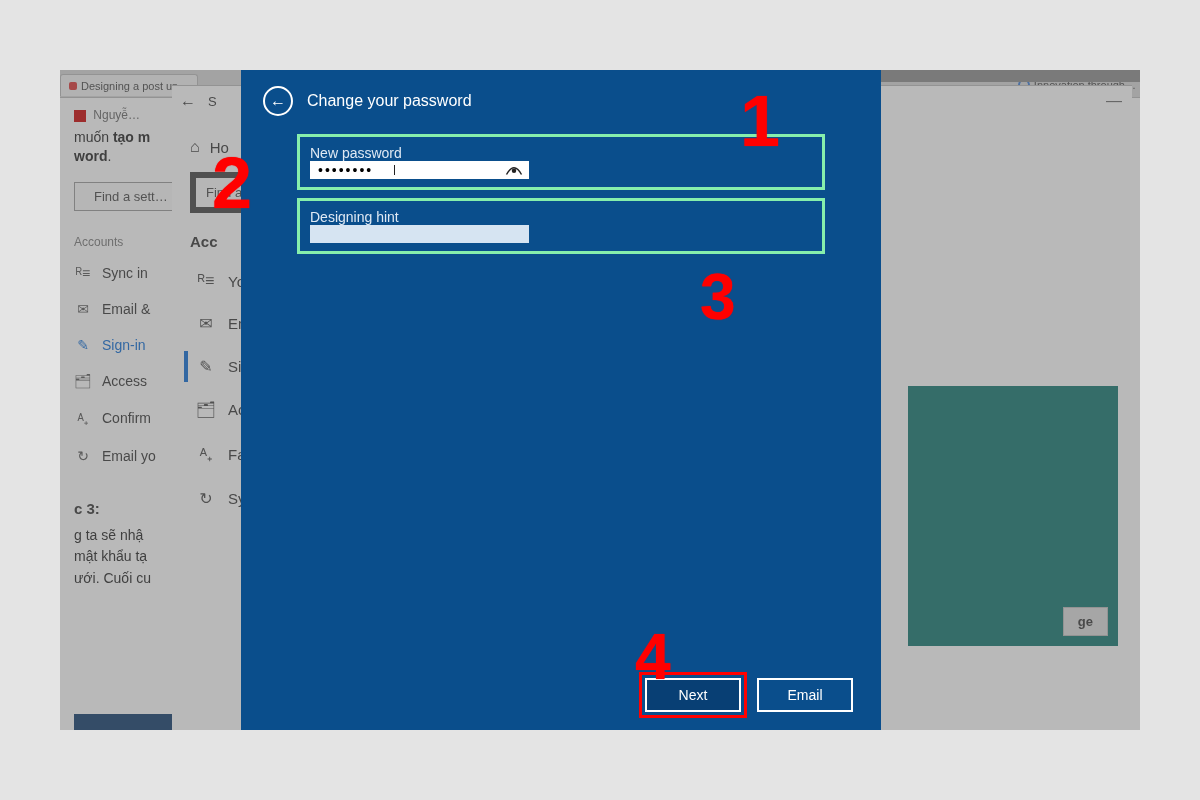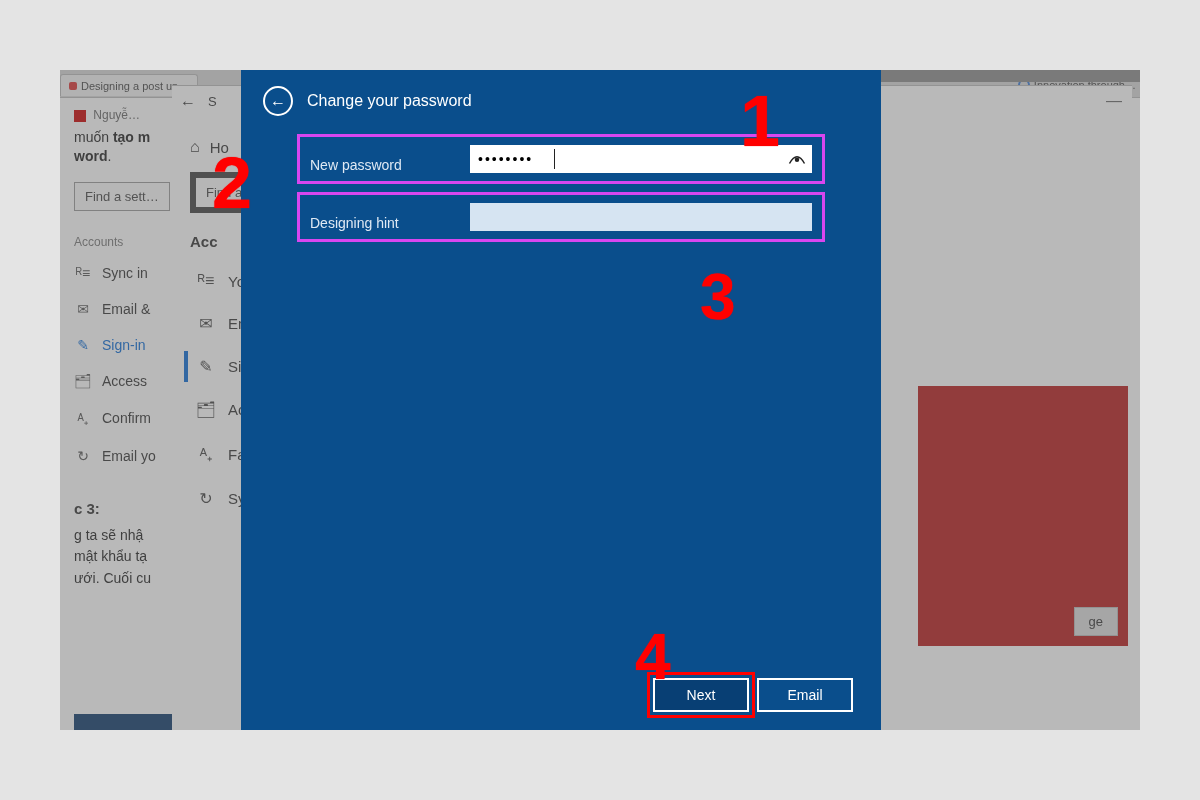--- a/index.html
+++ b/index.html
@@ -40,21 +40,21 @@
     font-size: 11px; color: #444;
     display: flex; align-items: center; gap: 4px;
   }
   .dot-blue { width: 12px; height: 12px; border: 2px solid #3b7bd6; border-radius: 50%; display: inline-block; }
   .win-a .page-body { position: absolute; top: 28px; left: 0; right: 0; bottom: 0; padding: 10px 14px 0 14px; }
   .win-a .page-body .crumb { font-size: 12px; color: #666; margin-bottom: 6px; }
   .red-square { width: 12px; height: 12px; background: #c00; display: inline-block; vertical-align: middle; margin-right: 4px;}
   .win-a .desc { font-size: 14px; color: #222; line-height: 1.35; margin-bottom: 16px; }
   .win-a .find-btn-a {
     border: 1px solid #999; background: #fafafa; color: #444;
-    font-size: 13px; padding: 6px 10px; display: inline-block;
+    font-size: 13px; padding: 6px 19px; display: inline-block;
   }
   .win-a .section-h { font-size: 12px; color: #777; margin-top: 24px; margin-bottom: 6px; }
   .win-a .nav-list { list-style: none; }
   .win-a .nav-list li {
     display: flex; align-items: center; gap: 10px;
     padding: 10px 0; font-size: 14px; color: #333;
   }
   .win-a .nav-list li.active { color: #0a6bd6; }
   .win-a .nav-list .ico { width: 18px; display: flex; justify-content: center; color: #555; font-size: 14px;}
   .win-a .nav-list li.active .ico { color: #0a6bd6; }
@@ -89,22 +89,22 @@
   .win-b .nav-list li {
     display: flex; align-items: center; gap: 12px;
     padding: 12px 0 12px 6px; font-size: 15px; color: #333;
     position: relative;
   }
   .win-b .nav-list li.active::before {
     content: ""; position: absolute; left: -6px; top: 6px; bottom: 6px; width: 4px; background: #0a6bd6;
   }
   .win-b .nav-list .ico { width: 20px; display: flex; justify-content: center; color: #444; font-size: 16px; }
   .win-b .right-pane {
-    position: absolute; right: 4px; top: 300px;
-    width: 210px; height: 260px; background: #b91c1c;
+    position: absolute; right: 14px; top: 300px;
+    width: 210px; height: 260px; background: #0f766e; font-weight: bold;
   }
   .win-b .right-pane .chg {
     position: absolute; right: 10px; bottom: 10px;
     border: 1px solid #bbb; background: #dcdcdc; color: #333;
     font-size: 13px; padding: 6px 14px;
   }
   .win-b .minbtn { position: absolute; top: 6px; right: 10px; font-size: 16px; color: #666; }
 
   
   .dim {
@@ -135,24 +135,25 @@
     width: 30px; height: 30px; border: 2px solid #fff; border-radius: 50%;
     display: flex; align-items: center; justify-content: center;
     font-size: 16px; cursor: pointer;
   }
   .dialog .title { font-size: 16px; font-weight: 300; }
 
   .dialog .form {
     padding: 10px 56px 0 56px;
   }
   .dialog .row {
-    display: flex; align-items: flex-end;
+    display: flex; align-items: flex-start;
     padding: 8px 10px;
-    border: 3px solid #d946ef;
+    border: 3px solid #86efac;
     margin-bottom: 8px;
+    flex-direction: column;
   }
   .dialog .row .lbl {
     width: 160px; font-size: 14px; color: #dfe9f4;
   }
   .dialog .row .fld {
     flex: 1; height: 28px; position: relative;
     background: #d6e4f2;
   }
   .dialog .row.first .fld { background: #fff; }
   .dialog .row .fld input {
@@ -165,21 +166,21 @@
     width: 22px; height: 18px; cursor: pointer;
     display: flex; align-items: center; justify-content: center;
   }
   .dialog .row .eye svg { width: 18px; height: 14px; }
   .dialog .row .caret {
     position: absolute; left: 84px; top: 4px; bottom: 4px; width: 1px; background: #222;
   }
 
   .dialog .footer {
     position: absolute; left: 0; right: 0; bottom: 18px;
-    display: flex; justify-content: flex-end; gap: 8px;
+    display: flex; justify-content: flex-end; gap: 16px;
     padding: 0 28px;
   }
   .dialog .btn {
     min-width: 96px; height: 34px;
     border: 2px solid #fff; background: transparent; color: #fff;
     font-size: 14px; display: flex; align-items: center; justify-content: center;
     cursor: pointer; position: relative;
   }
   .dialog .btn.primary {
     background: #083f74;

